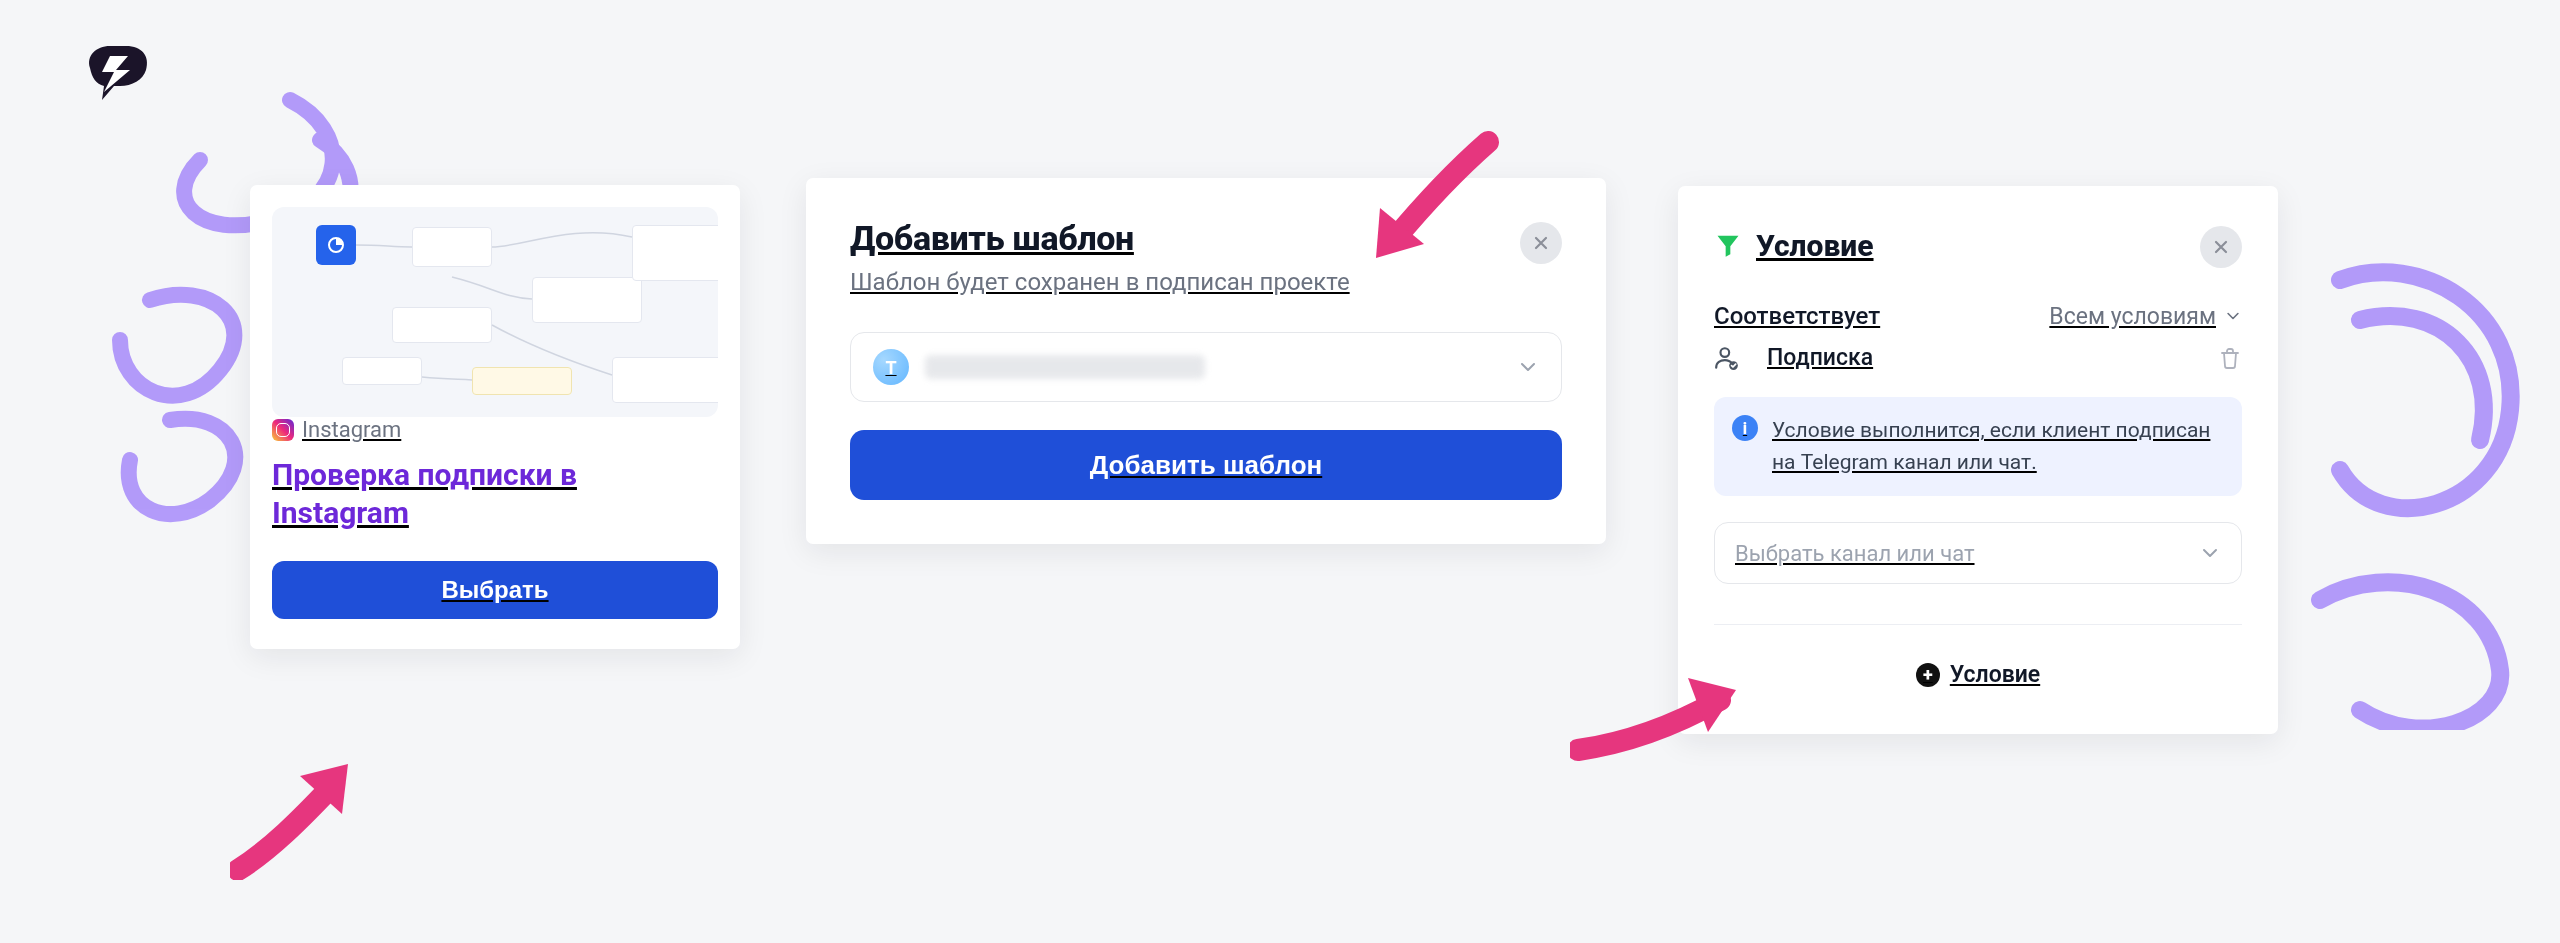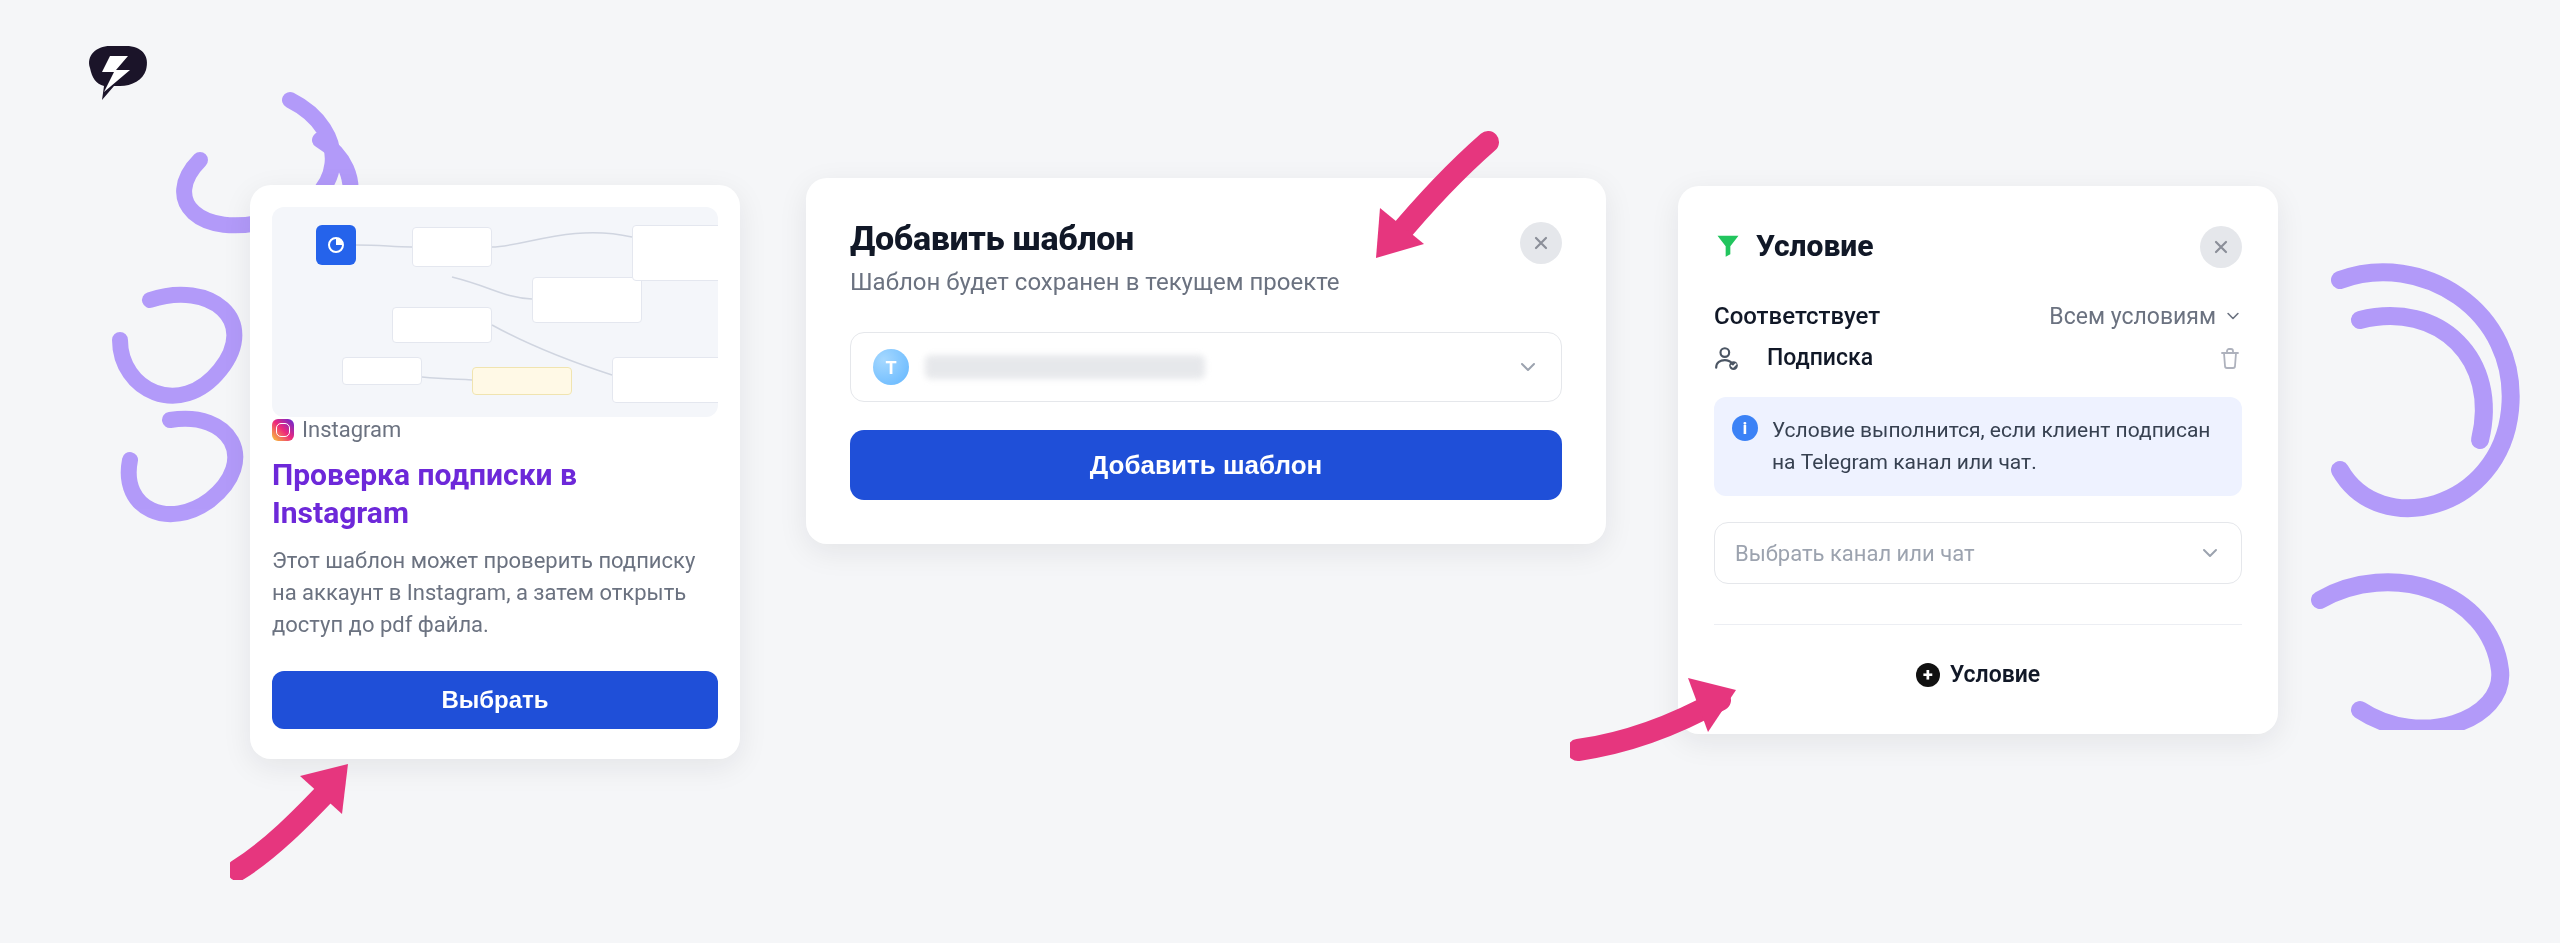--- a/index.html
+++ b/index.html
@@ -31,22 +31,23 @@
   
   .arrow {
     position: absolute;
     pointer-events: none;
   }
 
   
   .card {
     position: absolute;
     background: #ffffff;
-    border-radius: 21px;
+    border-radius: 7px;
     box-shadow: 0 8px 30px rgba(20, 20, 43, 0.08);
+    text-decoration: underline;
   }
 
   
   .card-template {
     top: 185px;
     left: 250px;
     width: 490px;
     padding: 22px 22px 30px 22px;
   }
   .template-preview {
@@ -226,32 +227,31 @@
       </g>
     </svg>
   </div>
 
   <div class="tag-row">
     <span class="insta-icon"></span>
     <span>Instagram</span>
   </div>
 
   <div class="template-title">Проверка подписки в Instagram</div>
-  <div class="template-desc">Этот шаблон может проверить подписку на аккаунт в Instagram, а затем открыть доступ до pdf файла.</div>
 
   <button class="btn-primary">
     <span>Выбрать</span>
   </button>
 </div>
 
 <div class="card card-modal">
   <div class="modal-header">
     <div>
       <div class="modal-title">Добавить шаблон</div>
-      <div class="modal-sub">Шаблон будет сохранен в текущем проекте</div>
+      <div class="modal-sub">Шаблон будет сохранен в подписан проекте</div>
     </div>
     <div class="close-btn">
       <svg width="16" height="16" viewBox="0 0 16 16">
           <path d="M3 3 L13 13 M13 3 L3 13" stroke="currentColor" stroke-width="2.2" stroke-linecap="round"></path>
         </svg>
     </div>
   </div>
 
   <div class="select-field">
     <div class="select-chip">

